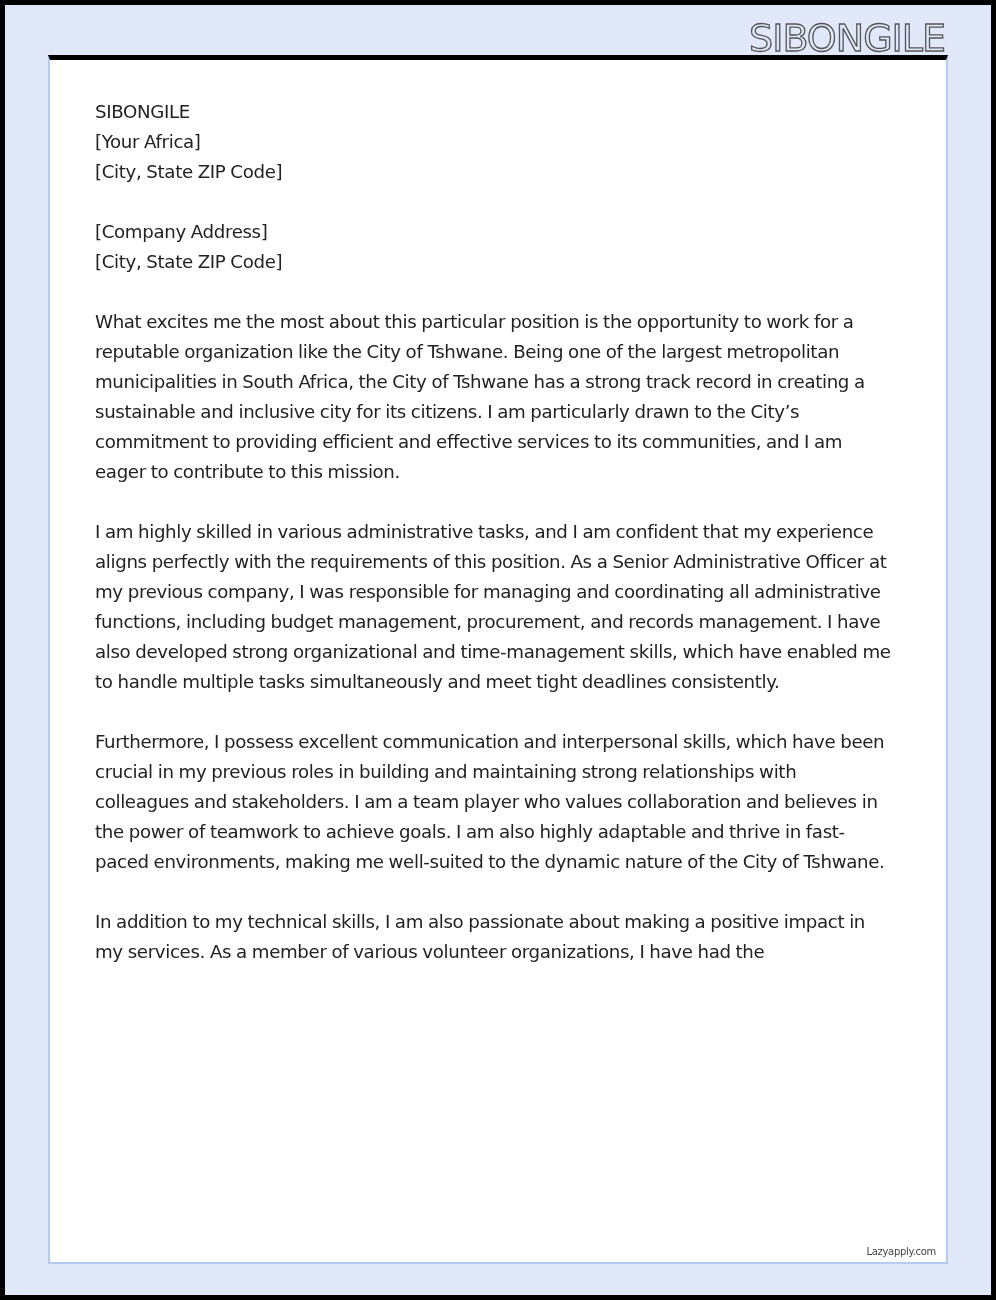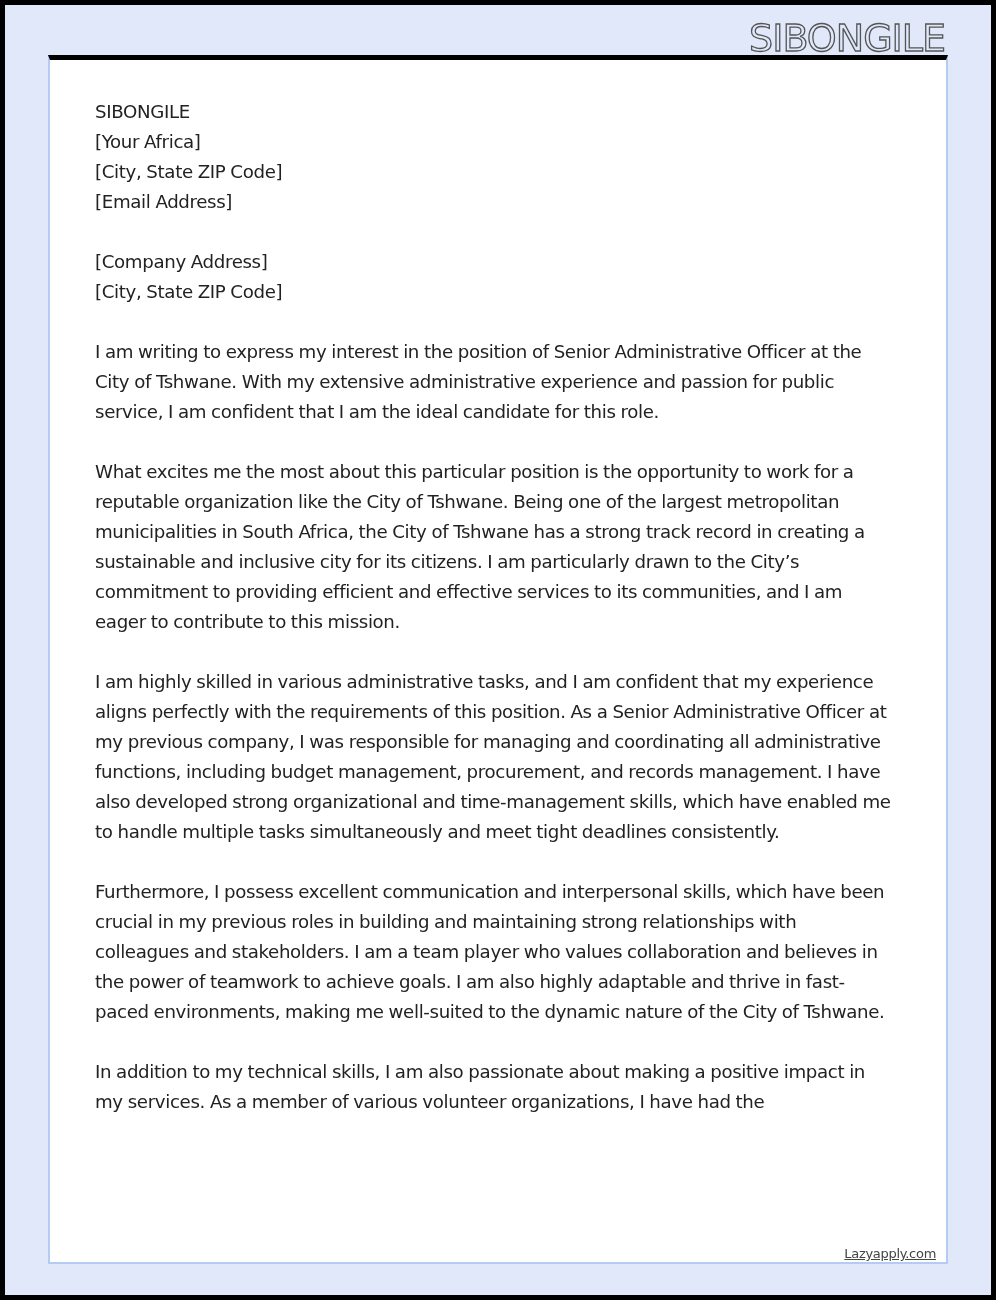--- a/index.html
+++ b/index.html
@@ -30,44 +30,42 @@
   }
   .letter {
     position:absolute; left:95px; top:97px; width:800px;
     font-size:18.2px; line-height:30px; color:#222;
     letter-spacing:-0.35px; word-spacing:-0.5px;
   }
   .letter p { margin:0 0 30px 0; }
   .letter .line { display:block; }
   .watermark {
     position:absolute; right:55px; top:1241px;
-    font-size:13px; color:#444; letter-spacing:-0.3px;text-decoration:underline;
+    font-size:10px; color:#444; letter-spacing:-0.3px;
   }
   .bottom-bar { position:absolute; left:0; top:1295px; width:996px; height:5px; background:#000; }
 </style>
 </head>
 <body>
 
 <div class="frame">
   <div class="brand">SIBONGILE</div>
   <div class="card"></div>
   <div class="watermark">Lazyapply.com</div>
 </div>
 
 <div class="letter">
   <p>
     <span class="line">SIBONGILE</span>
     <span class="line">[Your Africa]</span>
     <span class="line">[City, State ZIP Code]</span>
-    <span class="line">[Email Address]</span>
   </p>
   <p>
     <span class="line">[Company Address]</span>
     <span class="line">[City, State ZIP Code]</span>
   </p>
-  <p>I am writing to express my interest in the position of Senior Administrative Officer at the City of Tshwane. With my extensive administrative experience and passion for public service, I am confident that I am the ideal candidate for this role.</p>
   <p>What excites me the most about this particular position is the opportunity to work for a reputable organization like the City of Tshwane. Being one of the largest metropolitan municipalities in South Africa, the City of Tshwane has a strong track record in creating a sustainable and inclusive city for its citizens. I am particularly drawn to the City’s commitment to providing efficient and effective services to its communities, and I am eager to contribute to this mission.</p>
   <p>I am highly skilled in various administrative tasks, and I am confident that my experience aligns perfectly with the requirements of this position. As a Senior Administrative Officer at my previous company, I was responsible for managing and coordinating all administrative functions, including budget management, procurement, and records management. I have also developed strong organizational and time-management skills, which have enabled me to handle multiple tasks simultaneously and meet tight deadlines consistently.</p>
   <p>Furthermore, I possess excellent communication and interpersonal skills, which have been crucial in my previous roles in building and maintaining strong relationships with colleagues and stakeholders. I am a team player who values collaboration and believes in the power of teamwork to achieve goals. I am also highly adaptable and thrive in fast-paced environments, making me well-suited to the dynamic nature of the City of Tshwane.</p>
   <p>In addition to my technical skills, I am also passionate about making a positive impact in my services. As a member of various volunteer organizations, I have had the</p>
 </div>
 
 <div class="bottom-bar"></div>
 
 </body></html>

